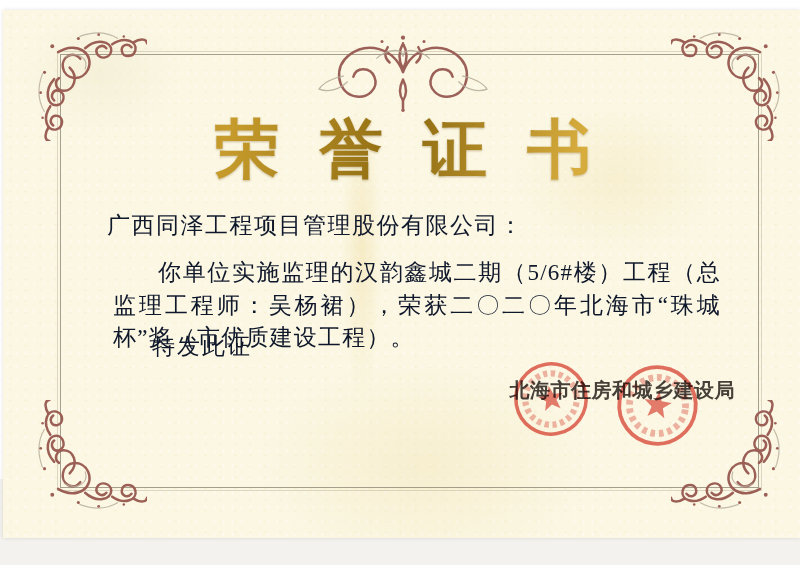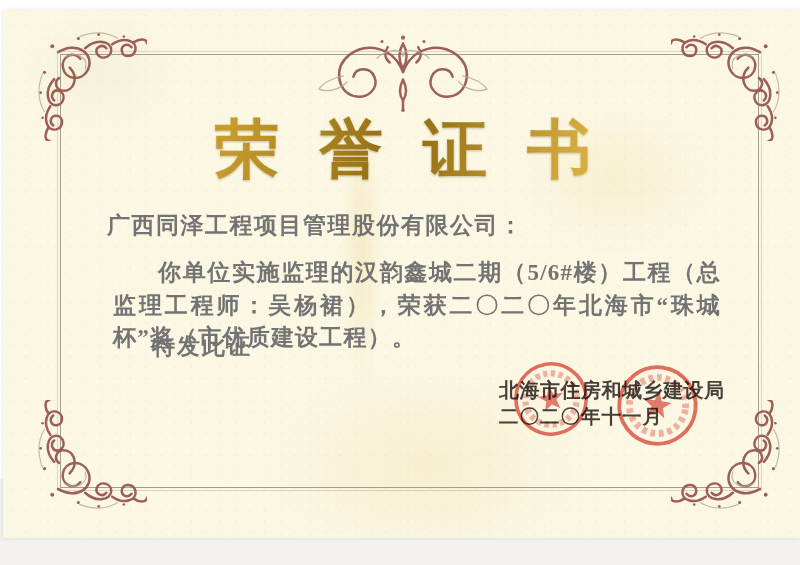--- a/index.html
+++ b/index.html
@@ -53,37 +53,37 @@
     color:#a9801e;
     filter:drop-shadow(0 1px 1px rgba(110,75,5,.35));
   }
   @supports ((-webkit-background-clip:text) or (background-clip:text)){
     .title{
       background:linear-gradient(104deg,#8a6410 5%,#c79c2c 28%,#8f6c12 50%,#d8ad3e 72%,#8f6c10 95%);
       -webkit-background-clip:text;background-clip:text;
       color:transparent;
     }
   }
-  .bodytext{color:#737373;font-weight:700;}
+  .bodytext{color:#0f172a;font-weight:400;}
   .recipient{
     position:absolute;left:104px;top:200px;width:620px;
     font-size:23px;letter-spacing:1.5px;
   }
   .paragraph{
     position:absolute;left:104px;top:241px;width:608px;margin:6px;
     font-size:23px;line-height:32.5px;letter-spacing:1.2px;
     text-indent:45px;text-align:justify;
   }
   .closing{
     position:absolute;left:149px;top:321px;
     font-size:23px;letter-spacing:2px;
   }
   .issuer-block{
     position:absolute;left:496px;top:369px;width:236px;
-    text-align:left;color:#463f38;font-weight:600;
+    text-align:right;color:#463f38;font-weight:600;
   }
   .issuer-line1{font-size:20px;line-height:23.5px;letter-spacing:.5px;}
   .issuer-line2{font-size:20px;line-height:23.5px;letter-spacing:3.5px;}
   .issue-date{font-size:19.5px;line-height:23px;margin-top:2px;letter-spacing:1px;}
   
   .seal{position:absolute;mix-blend-mode:multiply;opacity:.82;}
   .seal svg{width:100%;height:100%;}
   .seal.left{left:509px;top:350px;width:78px;height:78px;transform:rotate(-10deg);}
   .seal.right{left:612px;top:353px;width:85px;height:85px;transform:rotate(8deg);}
 </style>
@@ -188,21 +188,20 @@
     <h1 class="title">荣誉证书</h1>
 
     <div class="recipient bodytext">广西同泽工程项目管理股份有限公司：</div>
 
     <p class="paragraph bodytext">你单位实施监理的汉韵鑫城二期（5/6#楼）工程（总监理工程师：吴杨裙），荣获二〇二〇年北海市“珠城杯”奖（市优质建设工程）。</p>
 
     <div class="closing bodytext">特发此证</div>
 
     <div class="issuer-block">
       <div class="issuer-line1">北海市住房和城乡建设局</div>
-      <div class="issue-date">二〇二〇年十一月</div>
     </div>
 
     <div class="seal left">
       <svg viewBox="0 0 100 100">
           <use href="#sealart"></use>
         </svg>
     </div>
     <div class="seal right">
       <svg viewBox="0 0 100 100">
           <use href="#sealart"></use>

